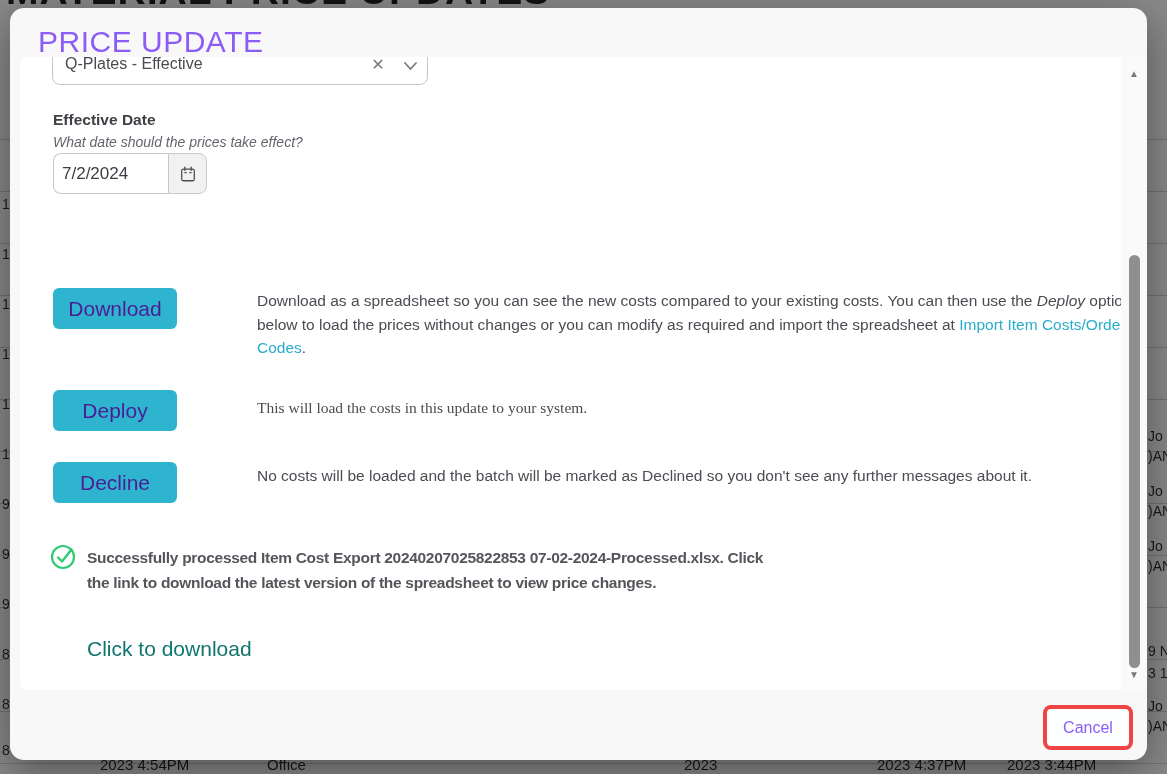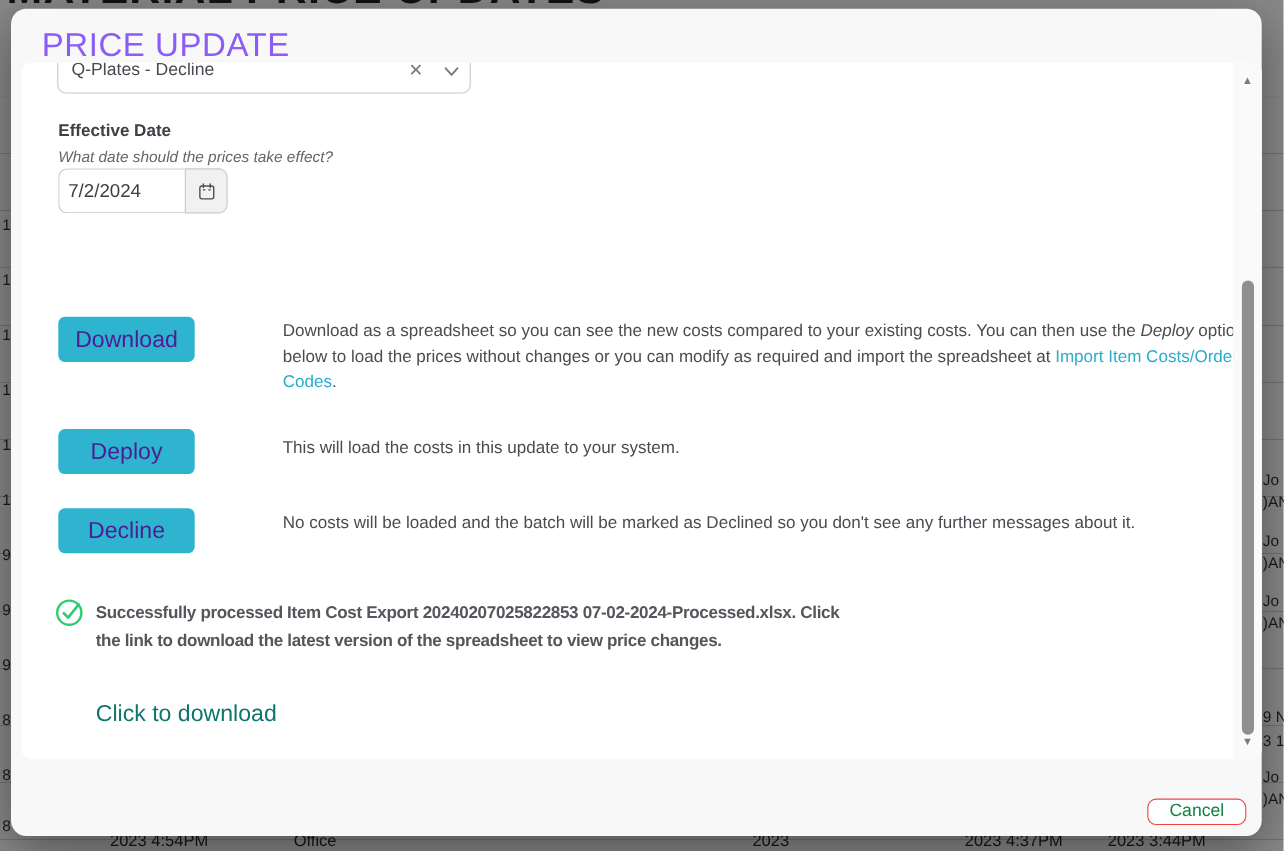--- a/index.html
+++ b/index.html
@@ -56,33 +56,33 @@
   .action-btn { position: absolute; left: 33px; width: 124px; height: 41px; border: none;
                 border-radius: 6px; background: #2eb4cf; color: #4c1d95; font-size: 21px;
                 font-family: "Liberation Sans", sans-serif; cursor: pointer; }
   .btn-download { top: 231px; }
   .btn-deploy   { top: 333px; }
   .btn-decline  { top: 405px; }
 
   .action-desc { position: absolute; left: 189px; width: 880px; font-size: 15.5px;
                  line-height: 23.5px; color: #4b4c52; margin-left: 48px; }
   .desc-1 { top: 232px; }
-  .desc-2 { top: 339px; }
+  .desc-2 { top: 339px; font-family: Liberation Serif, serif; }
   .desc-3 { top: 407px; }
   .inline-link { color: #29adca; cursor: pointer; }
   .italic { font-style: italic; }
 
   .success-icon { position: absolute; left: 30px; top: 486px; width: 27px; height: 27px; }
   .success-text { position: absolute; left: 67px; top: 488px; width: 700px; font-size: 15.5px;
                   font-weight: 700; letter-spacing: -0.3px; line-height: 25px; color: #55565c; }
   .dl-link { position: absolute; left: 67px; top: 580px; font-size: 21px; color: #0f766e; cursor: pointer; }
 
-  .cancel-btn { position: absolute; right: 14px; bottom: 10px; width: 90px; height: 24px;
-                background: #fdfeff; border: 1px solid #ef4444; border-radius: 8px;
-                color: #15803d; font-size: 16px; font-family: "Liberation Sans", sans-serif; cursor: pointer; }
+  .cancel-btn { position: absolute; right: 14px; bottom: 10px; width: 90px; height: 45px;
+                background: #fdfeff; border: 4px solid #ef4444; border-radius: 8px;
+                color: #8b5cf6; font-size: 16px; font-family: "Liberation Sans", sans-serif; cursor: pointer; }
 </style>
 </head>
 <body>
 
 <div class="bg-page">
   <div class="bg-heading">MATERIAL PRICE UPDATES</div>
   <div class="bg-rows"></div>
   <div id="bg-frags">
       <span class="bg-frag" style="top: 196px; left: 2px;">1:</span>
       <span class="bg-frag" style="top: 246px; left: 2px;">1:</span>
@@ -117,21 +117,21 @@
 </div>
 
 <div class="dim"></div>
 
 <div class="modal">
   <div class="modal-title">PRICE UPDATE</div>
 
   <div class="viewport">
 
     <div class="dropdown">
-      <span class="dd-text">Q-Plates - Decline</span>
+      <span class="dd-text">Q-Plates - Effective</span>
       <span class="dd-clear">✕</span>
       <span class="dd-chev">
         <svg width="13" height="9" viewBox="0 0 13 9">
             <path d="M1 1 L6.5 7 L12 1" fill="none" stroke="#77787d" stroke-width="1.7" stroke-linecap="round"></path>
           </svg>
       </span>
     </div>
 
     <div class="ed-label">Effective Date</div>
     <div class="ed-hint">What date should the prices take effect?</div>

